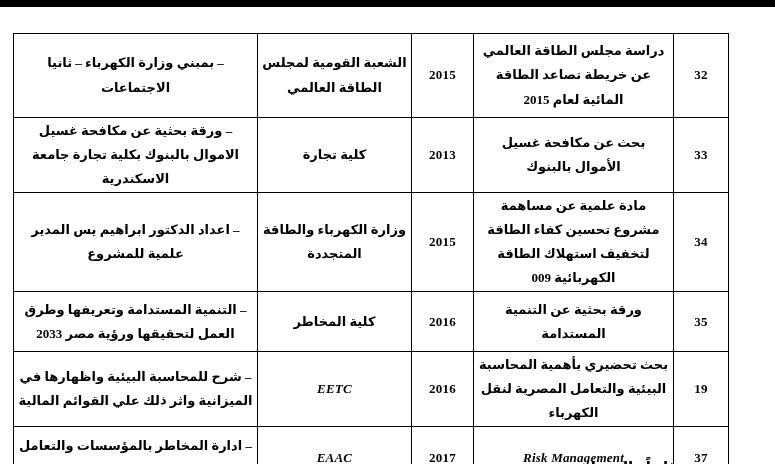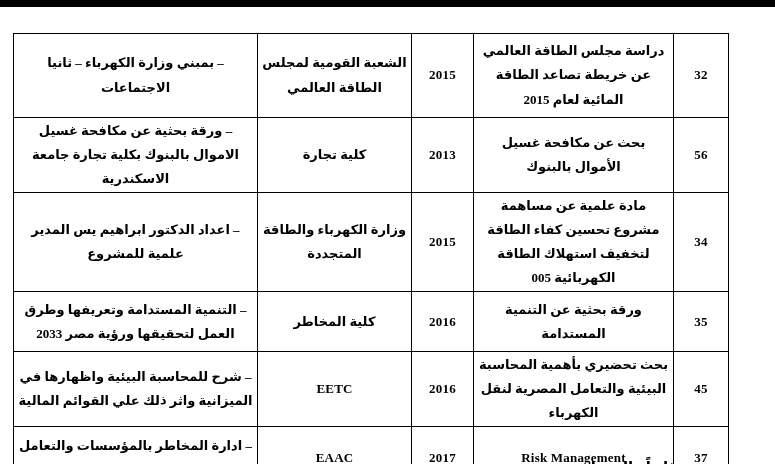--- a/index.html
+++ b/index.html
@@ -25,21 +25,21 @@
     font-weight:bold;color:#000;
     font-size:13px;line-height:1.85;
     overflow:hidden;
   }
   col.c-num{width:55px;}
   col.c-desc{width:200px;}
   col.c-year{width:62px;}
   col.c-org{width:154px;}
   col.c-notes{width:244px;}
   td.num,td.year{font-size:14.5px;letter-spacing:.3px;}
-  td.latin{font-size:14px;letter-spacing:.2px;}
+  td.latin{font-size:14px;letter-spacing:.2px;font-style:italic;}
   tr.r0{height:84px;}
   tr.r1{height:51px;}
   tr.r2{height:75px;}
   tr.r3{height:60px;}
   tr.r4{height:75px;}
   tr.r5{height:62px;}
   .clipped-line{
     position:absolute;left:545px;top:455px;width:160px;height:9px;
     overflow:hidden;text-align:center;direction:rtl;
   }
@@ -63,42 +63,42 @@
   </colgroup>
   <tbody>
     <tr class="r0">
       <td class="num">32</td>
       <td class="desc">دراسة مجلس الطاقة العالمي عن خريطة تصاعد الطاقة المائية لعام 2015</td>
       <td class="year">2015</td>
       <td class="org">الشعبة القومية لمجلس الطاقة العالمي</td>
       <td class="notes">–  بمبني وزارة الكهرباء – ثانيا الاجتماعات</td>
     </tr>
     <tr class="r1">
-      <td class="num">56</td>
+      <td class="num">33</td>
       <td class="desc">بحث عن مكافحة غسيل الأموال بالبنوك</td>
       <td class="year">2013</td>
       <td class="org">كلية تجارة</td>
       <td class="notes">–  ورقة بحثية عن مكافحة غسيل الاموال بالبنوك بكلية تجارة جامعة الاسكندرية</td>
     </tr>
     <tr class="r2">
       <td class="num">34</td>
-      <td class="desc">مادة علمية عن مساهمة مشروع تحسين كفاء الطاقة لتخفيف استهلاك الطاقة الكهربائية 005</td>
+      <td class="desc">مادة علمية عن مساهمة مشروع تحسين كفاء الطاقة لتخفيف استهلاك الطاقة الكهربائية 009</td>
       <td class="year">2015</td>
       <td class="org">وزارة الكهرباء والطاقة المتجددة</td>
       <td class="notes">–  اعداد الدكتور ابراهيم يس المدير علمية للمشروع</td>
     </tr>
     <tr class="r3">
       <td class="num">35</td>
       <td class="desc">ورقة بحثية عن التنمية المستدامة</td>
       <td class="year">2016</td>
       <td class="org">كلية المخاطر</td>
       <td class="notes">–  التنمية المستدامة وتعريفها وطرق العمل لتحقيقها ورؤية مصر 2033</td>
     </tr>
     <tr class="r4">
-      <td class="num">45</td>
+      <td class="num">19</td>
       <td class="desc">بحث تحضيري بأهمية المحاسبة البيئية والتعامل المصرية لنقل الكهرباء</td>
       <td class="year">2016</td>
       <td class="org latin">EETC</td>
       <td class="notes">–  شرح للمحاسبة البيئية واظهارها في الميزانية واثر ذلك علي القوائم المالية</td>
     </tr>
     <tr class="r5">
       <td class="num">37</td>
       <td class="desc latin">Risk Management</td>
       <td class="year">2017</td>
       <td class="org latin">EAAC</td>

